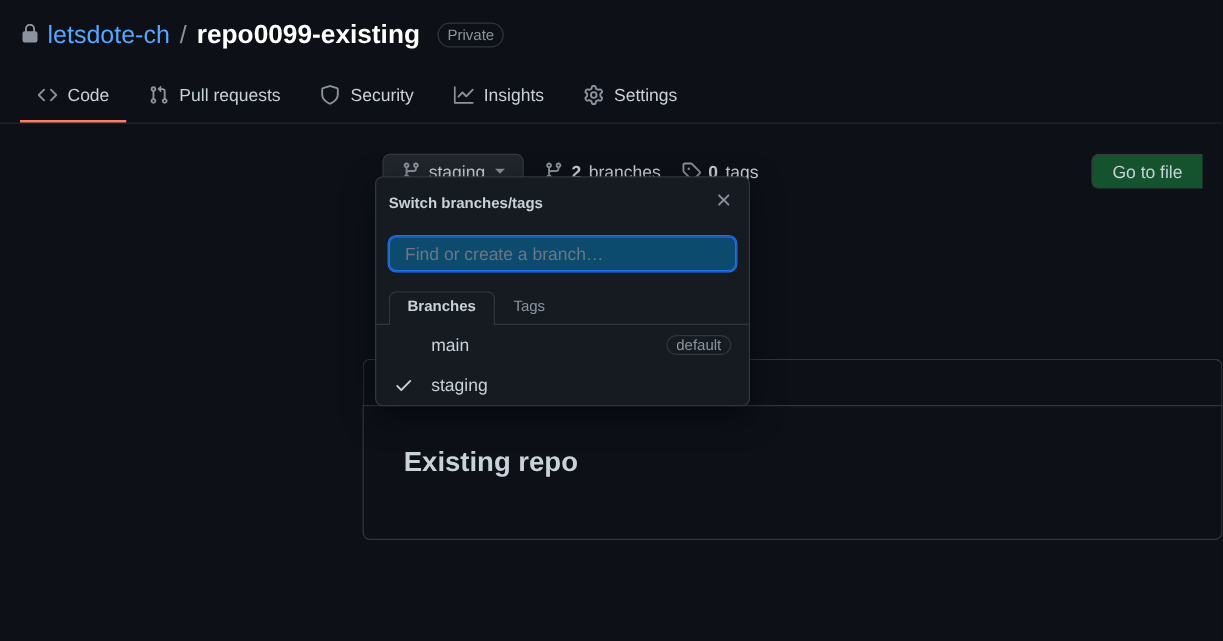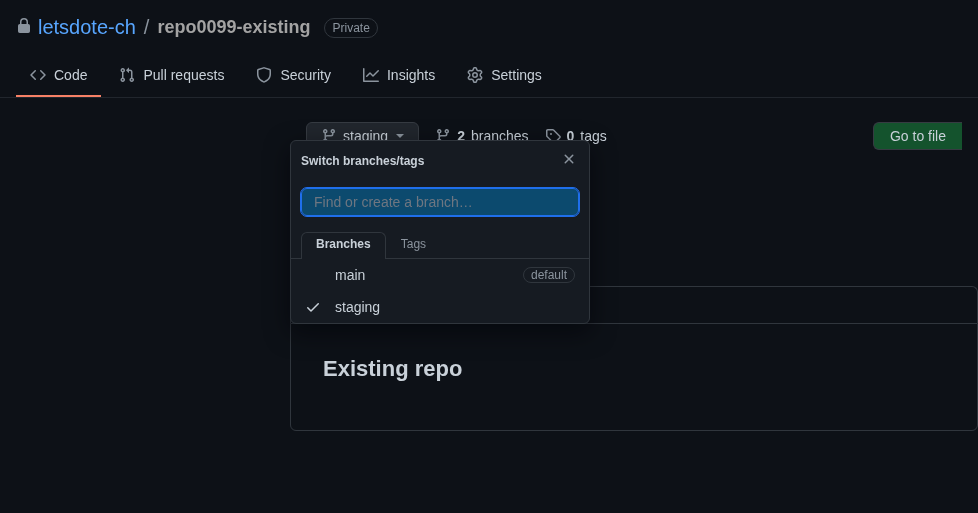--- a/index.html
+++ b/index.html
@@ -14,21 +14,21 @@
   }
   .top-bar {
     display: flex;
     align-items: center;
     padding: 16px 16px 0 16px;
     gap: 6px;
   }
   .lock-icon svg { fill: #8b949e; }
   .owner-link { color: #58a6ff; font-size: 20px; text-decoration: none; }
   .slash { color: #8b949e; font-size: 20px; margin: 0 2px; }
-  .repo-link { color: #a3a3a3; font-size: 18px; font-weight: 600; text-decoration: none; }
+  .repo-link { color: #ffffff; font-size: 21px; font-weight: 600; text-decoration: none; }
   .vis-badge {
     border: 1px solid #30363d;
     color: #8b949e;
     font-size: 12px;
     padding: 0 7px;
     border-radius: 2em;
     margin-left: 8px;
     line-height: 18px;
   }
   .tabs {
@@ -93,21 +93,21 @@
     padding: 5px 16px;
     border-radius: 6px 0 0 6px;
     font-size: 14px;
     font-weight: 500;
     cursor: pointer;
     border-right: none;
   }
   .popover {
     position: absolute;
     top: 42px;
-    left: 290px;
+    left: 300px;
     width: 300px;
     background: #161b22;
     border: 1px solid #30363d;
     border-radius: 6px;
     box-shadow: 0 8px 24px rgba(1,4,9,0.6);
     z-index: 10;
   }
   .pop-header {
     display: flex;
     justify-content: space-between;

